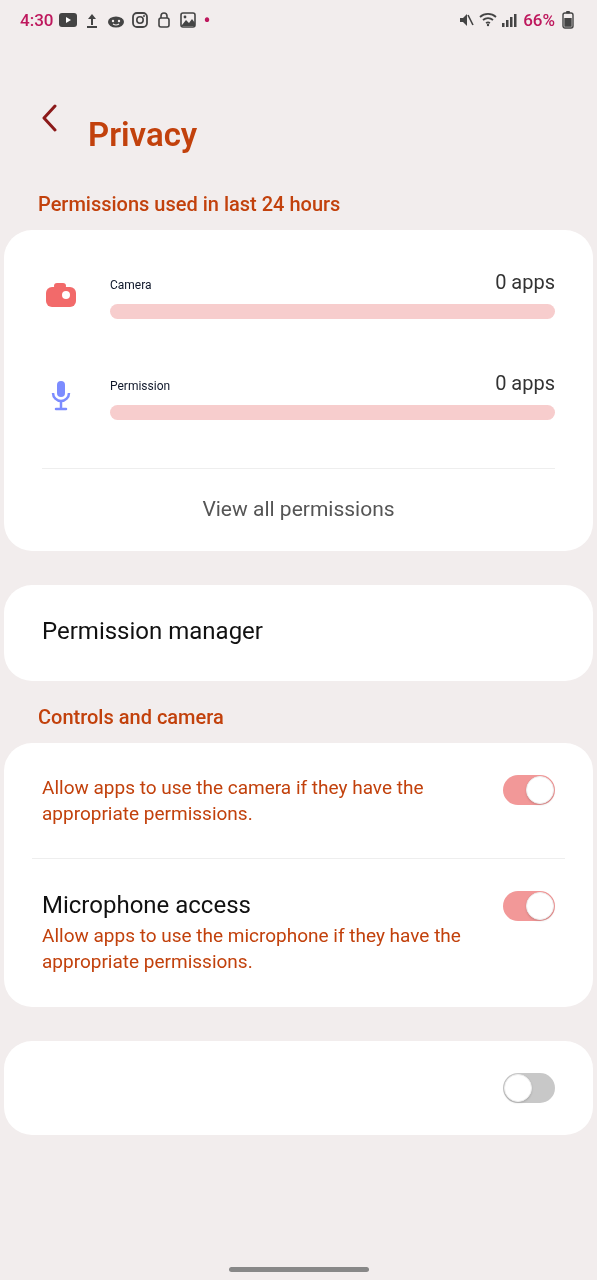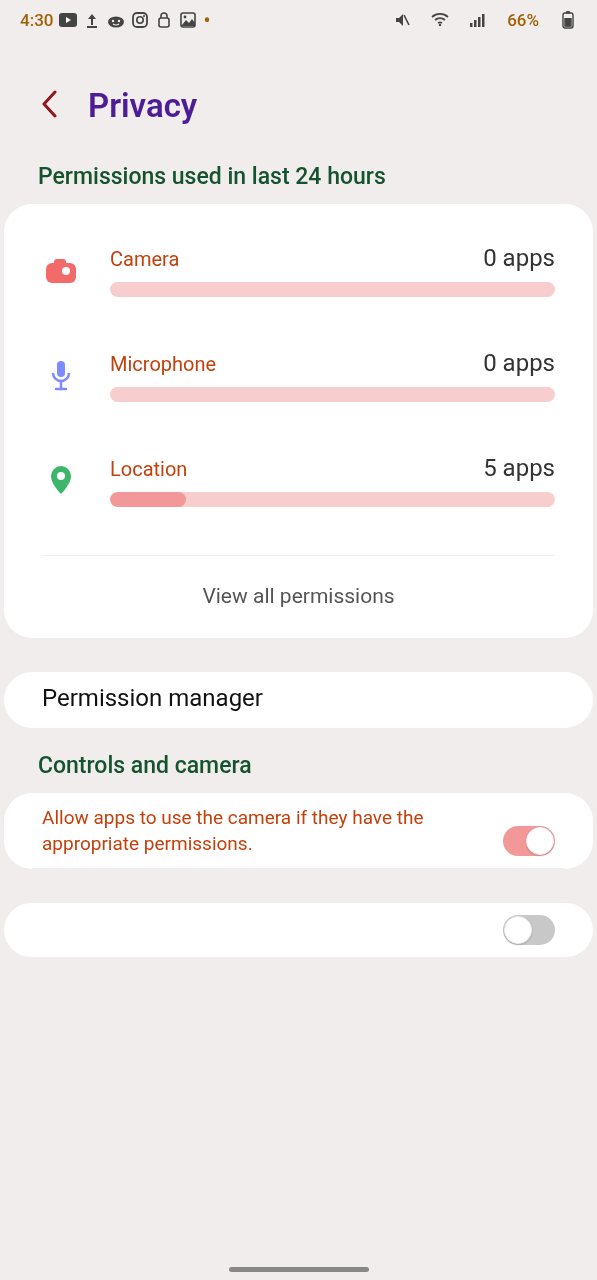--- a/index.html
+++ b/index.html
@@ -10,67 +10,67 @@
       font-family: -apple-system, BlinkMacSystemFont, 'Segoe UI', Roboto, sans-serif;
       position: relative;
       overflow: hidden;
     }
     .status-bar {
       display: flex;
       justify-content: space-between;
       align-items: center;
       padding: 8px 20px 4px 20px;
       font-size: 17px;
-      color: #a16207;
+      color: #be185d;
       font-weight: 500;
     }
     .status-left { display: flex; align-items: center; gap: 6px; }
-    .status-right { display: flex; align-items: center; gap: 20px; }
+    .status-right { display: flex; align-items: center; gap: 4px; }
     .status-icon { width: 18px; height: 18px; display: inline-flex; align-items: center; justify-content: center; }
     .header {
       display: flex;
       align-items: center;
       padding: 50px 30px 38px 40px;
       gap: 28px;
     }
     .back-arrow { color: #8c1a1a; }
-    .header-title { font-size: 33px; color: #4c1d95; font-weight: 600; }
+    .header-title { font-size: 33px; color: #c2410c; font-weight: 600; margin-top: 29px; }
     .section-label {
-      font-size: 23px;
-      color: #14532d;
+      font-size: 20px;
+      color: #c2410c;
       font-weight: 500;
       padding: 0 30px 14px 38px;
     }
     .card {
       background: #fff;
       border-radius: 28px;
       margin: 0 4px;
     }
     .perm-row {
       display: flex;
       align-items: center;
       padding: 32px 38px 20px 38px;
       gap: 30px;
     }
     .perm-row:first-child { padding-top: 40px; }
     .perm-icon { width: 38px; display: flex; align-items: center; justify-content: center; }
     .perm-content { flex: 1; }
     .perm-header { display: flex; justify-content: space-between; align-items: baseline; margin-bottom: 10px; }
-    .perm-name { font-size: 20px; color: #c2410c; }
-    .perm-count { font-size: 24px; color: #333; }
+    .perm-name { font-size: 12px; color: #0f172a; }
+    .perm-count { font-size: 20px; color: #333; }
     .perm-bar { width: 100%; height: 15px; background: #f7cdcd; border-radius: 8px; overflow: hidden; }
     .perm-bar-fill { height: 100%; background: #f29898; border-radius: 8px; }
     .divider { height: 1px; background: #eee; margin: 28px 38px 0 38px; }
     .view-all { text-align: center; padding: 28px 0 30px 0; font-size: 21px; color: #555; }
     .sep { height: 34px; }
     .list-item {
       display: flex;
-      align-items: flex-end;
+      align-items: flex-start;
       justify-content: space-between;
-      padding: 12px 38px;
+      padding: 32px 38px;
     }
     .list-item-text { flex: 1; padding-right: 20px; }
     .list-title { font-size: 24px; color: #111; font-weight: 400; margin-bottom: 4px; }
     .list-sub { font-size: 19px; color: #c2410c; line-height: 1.35; }
     .item-divider { height: 1px; background: #eee; margin: 0 28px; }
     .toggle {
       width: 52px; height: 30px; border-radius: 15px;
       position: relative; flex-shrink: 0;
     }
     .toggle-on { background: #f29898; }
@@ -212,46 +212,29 @@
     <div class="perm-icon">
       <svg width="22" height="30" viewBox="0 0 22 30">
           <rect x="7" y="0" width="8" height="16" rx="4" fill="#7c8cff"></rect>
           <path d="M3 12 A8 8 0 0 0 19 12" fill="none" stroke="#7c8cff" stroke-width="2.5"></path>
           <line x1="11" y1="20" x2="11" y2="27" stroke="#7c8cff" stroke-width="2.5"></line>
           <line x1="6" y1="28" x2="16" y2="28" stroke="#7c8cff" stroke-width="2.5" stroke-linecap="round"></line>
         </svg>
     </div>
     <div class="perm-content">
       <div class="perm-header">
-        <span class="perm-name">Microphone</span>
+        <span class="perm-name">Permission</span>
         <span class="perm-count">0 apps</span>
       </div>
       <div class="perm-bar">
           <div class="perm-bar-fill" style="width:0%"></div>
         </div>
     </div>
   </div>
 
-  <div class="perm-row">
-    <div class="perm-icon">
-      <svg width="24" height="30" viewBox="0 0 24 30">
-          <path d="M12 0 A10 10 0 0 1 22 10 C22 18 12 28 12 28 C12 28 2 18 2 10 A10 10 0 0 1 12 0 Z" fill="#3db56a"></path>
-          <circle cx="12" cy="10" r="4" fill="#fff"></circle>
-        </svg>
-    </div>
-    <div class="perm-content">
-      <div class="perm-header">
-        <span class="perm-name">Location</span>
-        <span class="perm-count">5 apps</span>
-      </div>
-      <div class="perm-bar">
-          <div class="perm-bar-fill" style="width:17%"></div>
-        </div>
-    </div>
-  </div>
 
   <div class="divider"></div>
   <div class="view-all">View all permissions</div>
 </div>
 
 <div class="sep"></div>
 
 <div class="card">
   <div class="list-item">
     <div class="list-item-text">
@@ -266,20 +249,29 @@
 <div class="card">
   <div class="list-item">
     <div class="list-item-text">
       <div class="list-sub">Allow apps to use the camera if they have the appropriate permissions.</div>
     </div>
     <div class="toggle toggle-on">
         <div class="toggle-knob"></div>
       </div>
   </div>
   <div class="item-divider"></div>
+  <div class="list-item">
+    <div class="list-item-text">
+      <div class="list-title">Microphone access</div>
+      <div class="list-sub">Allow apps to use the microphone if they have the appropriate permissions.</div>
+    </div>
+    <div class="toggle toggle-on">
+        <div class="toggle-knob"></div>
+      </div>
+  </div>
 </div>
 
 <div class="sep"></div>
 
 <div class="card">
   <div class="list-item">
     <div class="list-item-text">
     </div>
     <div class="toggle toggle-off">
         <div class="toggle-knob"></div>

